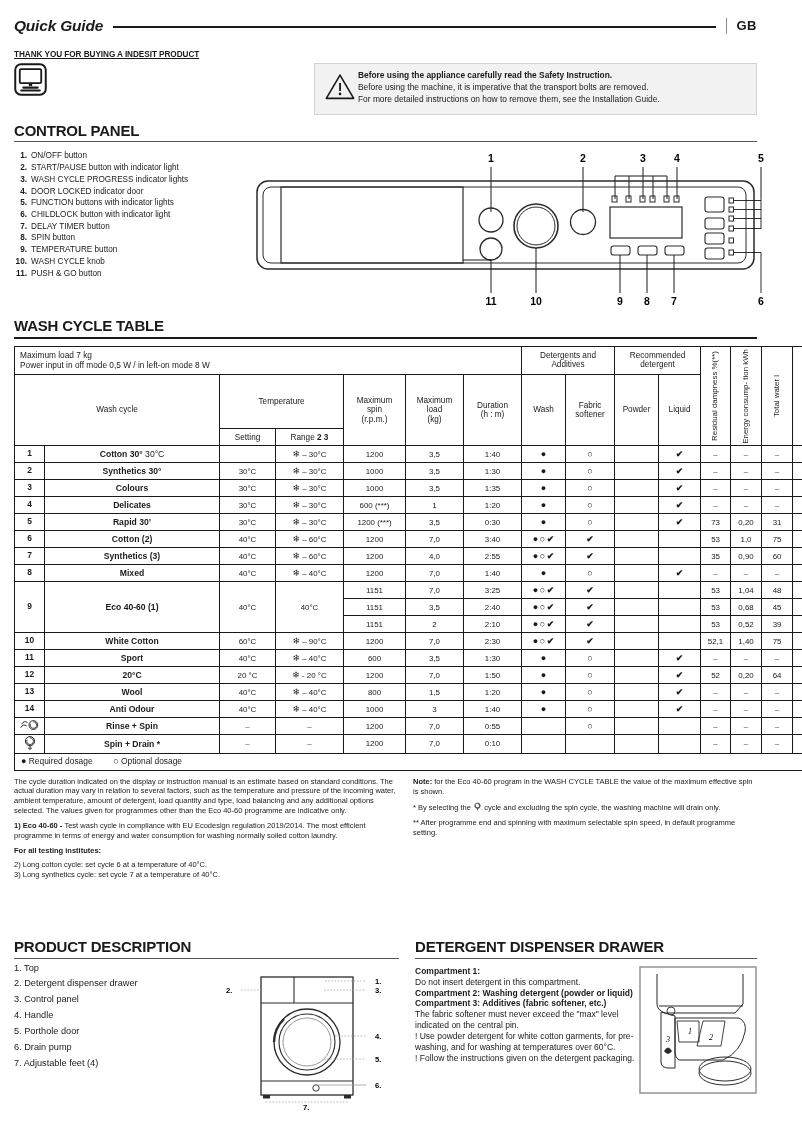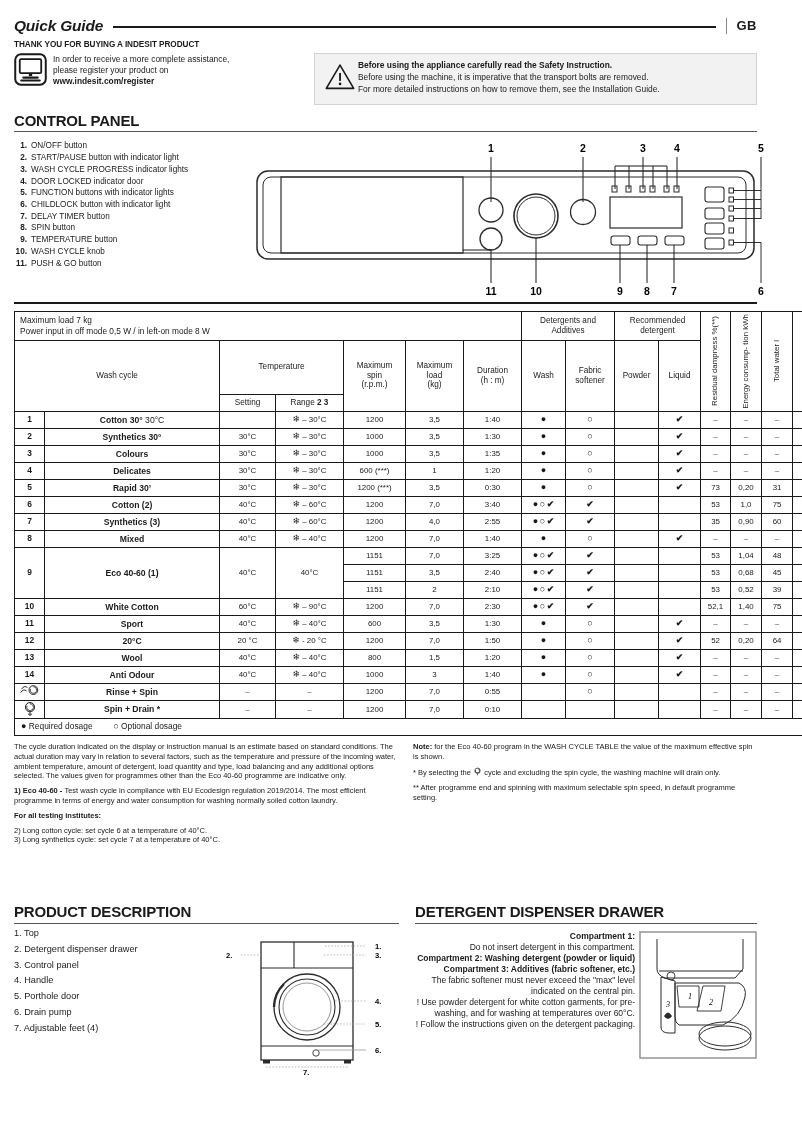--- a/index.html
+++ b/index.html
@@ -13,21 +13,21 @@
   }
   .page { position:relative; width:777px; height:1134px; padding:14px 20px 0 14px; }
 
   
   .topbar { display:flex; align-items:center; gap:10px; height:24px; }
   .qg-title { font-size:15.5px; font-weight:bold; font-style:italic; letter-spacing:-0.2px; white-space:nowrap; }
   .topline { flex:1; height:2px; background:#1a1a1a; margin-top:2px; }
   .gb-sep { width:1px; height:16px; background:#888; }
   .gb { font-size:13px; font-weight:bold; letter-spacing:0.5px; }
 
-  .thankyou { font-size:8.2px; font-weight:bold; margin-top:2px; letter-spacing:-0.05px; }
+  .thankyou { font-size:8.2px; font-weight:bold; margin-top:12px; letter-spacing:-0.05px;text-decoration:underline; }
   .hdr-row { display:flex; gap:10px; margin-top:3px; align-items:flex-start; }
   .reg-block { display:flex; gap:6px; width:290px; }
   .monitor-icon { width:33px; height:33px; flex:0 0 33px; }
   .reg-text { font-size:8.4px; line-height:1.33; padding-top:1px; }
   .reg-text b { font-weight:bold; }
 
   .warnbox { flex:1; background:#f2f2f2; border:1px solid #d2d2d2; display:flex; gap:3px;
              padding:6px 8px 6px 10px; align-items:flex-start; height:52px; }
   .warn-tri { width:30px; height:27px; flex:0 0 30px; margin-top:3px; }
   .warn-text { font-size:8.4px; line-height:1.42; }
@@ -73,21 +73,21 @@
   .notes p { margin:0 0 5px 0; }
   .notes b { font-weight:bold; }
 
   
   .bottom { display:flex; gap:16px; margin-top:46px; }
   .bl { width:385px; }
   .br { flex:1; }
   .pd-body { display:flex; margin-top:2px; }
   .pd-list { width:190px; font-size:9.2px; line-height:1.72; }
   .pd-fig { flex:1; position:relative; height:150px; }
-  .dd-body { display:flex; gap:4px; margin-top:7px;text-align:right; }
+  .dd-body { display:flex; gap:4px; margin-top:7px; }
   .dd-text { flex:1; font-size:8.5px; line-height:1.29; }
   .dd-text b { font-weight:bold; }
   .dd-fig { width:118px; flex:0 0 118px; }
 </style>
 </head>
 <body>
 
 <div class="page">
 
   <div class="topbar">
@@ -102,25 +102,20 @@
   <div class="hdr-row">
     <div class="reg-block">
       <svg class="monitor-icon" viewBox="0 0 40 40">
         <rect x="1.5" y="1.5" width="37" height="37" rx="7" fill="none" stroke="#1a1a1a" stroke-width="2.4"></rect>
         <rect x="7" y="7.5" width="26" height="17" rx="1.5" fill="none" stroke="#1a1a1a" stroke-width="2.2"></rect>
         <rect x="10.5" y="10.5" width="19" height="11" fill="#fff"></rect>
         <rect x="18" y="25" width="4" height="3" fill="#1a1a1a"></rect>
         <rect x="10" y="28.5" width="20" height="2.6" rx="1.3" fill="#1a1a1a"></rect>
         <rect x="7.5" y="32" width="25" height="2.6" rx="1.3" fill="#1a1a1a"></rect>
       </svg>
-      <div class="reg-text">
-        <span>In order to receive a more complete assistance,</span><br>
-        <span>please register your product on</span><br>
-        <b>www.indesit.com/register</b>
-      </div>
     </div>
 
     <div class="warnbox">
       <svg class="warn-tri" viewBox="0 0 34 30">
         <path d="M17 2 L32.5 28.5 L1.5 28.5 Z" fill="none" stroke="#1a1a1a" stroke-width="1.8" stroke-linejoin="round"></path>
         <rect x="16" y="11" width="2.1" height="9" fill="#1a1a1a"></rect>
         <circle cx="17.05" cy="23.4" r="1.5" fill="#1a1a1a"></circle>
       </svg>
       <div class="warn-text">
         <span class="b">Before using the appliance carefully read the Safety Instruction.</span><br>
@@ -262,20 +257,21 @@
         <text x="238" y="155" font-size="10.5" font-weight="bold" text-anchor="middle" font-family="Liberation Sans">11</text>
         <text x="283" y="155" font-size="10.5" font-weight="bold" text-anchor="middle" font-family="Liberation Sans">10</text>
         <text x="367" y="155" font-size="10.5" font-weight="bold" text-anchor="middle" font-family="Liberation Sans">9</text>
         <text x="394" y="155" font-size="10.5" font-weight="bold" text-anchor="middle" font-family="Liberation Sans">8</text>
         <text x="421" y="155" font-size="10.5" font-weight="bold" text-anchor="middle" font-family="Liberation Sans">7</text>
         <text x="508" y="155" font-size="10.5" font-weight="bold" text-anchor="middle" font-family="Liberation Sans">6</text>
       </svg>
     </div>
   </div>
 
+  <div class="sect-title">WASH CYCLE TABLE</div>
   <div class="sect-rule"></div>
 
   <table class="wct">
     <colgroup>
       <col style="width:30px">
         <col style="width:175px">
         <col style="width:56px">
         <col style="width:68px">
       <col style="width:62px">
         <col style="width:58px">

